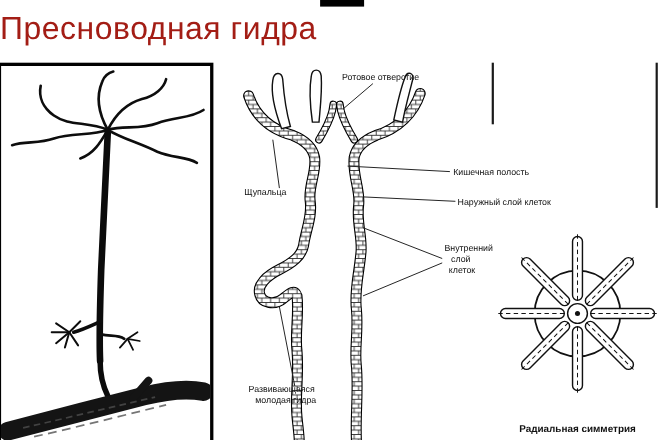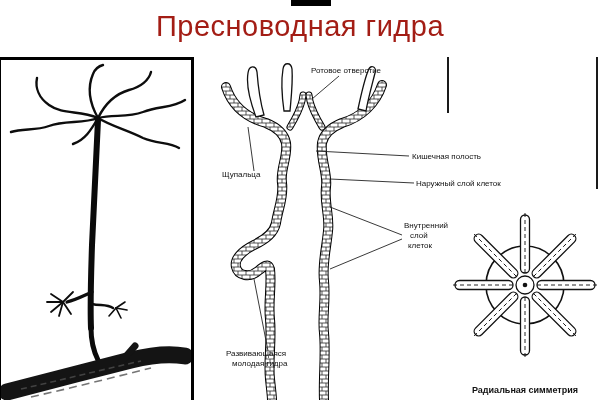--- a/index.html
+++ b/index.html
@@ -1,18 +1,18 @@
 <!DOCTYPE html>
 <html><head>
 <meta charset="utf-8">
 <style>
   html,body{margin:0;padding:0;background:#fff;}
   #page{position:relative;width:600px;height:400px;background:#ffffff;overflow:hidden;
         font-family:"Liberation Sans",sans-serif;}
-  #title{position:absolute;left:0;top:10px;width:600px;text-align:center;
+  #title{position:absolute;left:0;top:10px;width:600px;text-align:left;
          font-size:29px;letter-spacing:.5px;font-weight:400;}
   #topmark{position:absolute;left:291px;top:0;width:40px;height:6px;background:#000;}
   #left-frame{position:absolute;left:-2px;top:57px;width:196px;height:346px;
               border:3px solid #000;background:#fff;box-sizing:border-box;}
   .scanline{position:absolute;background:#1a1a1a;}
   svg text{font-family:"Liberation Sans",sans-serif;fill:#111;}
   .lbl{font-size:8px;}
   .cap{font-size:9px;font-weight:bold;}
 </style>
 </head>

